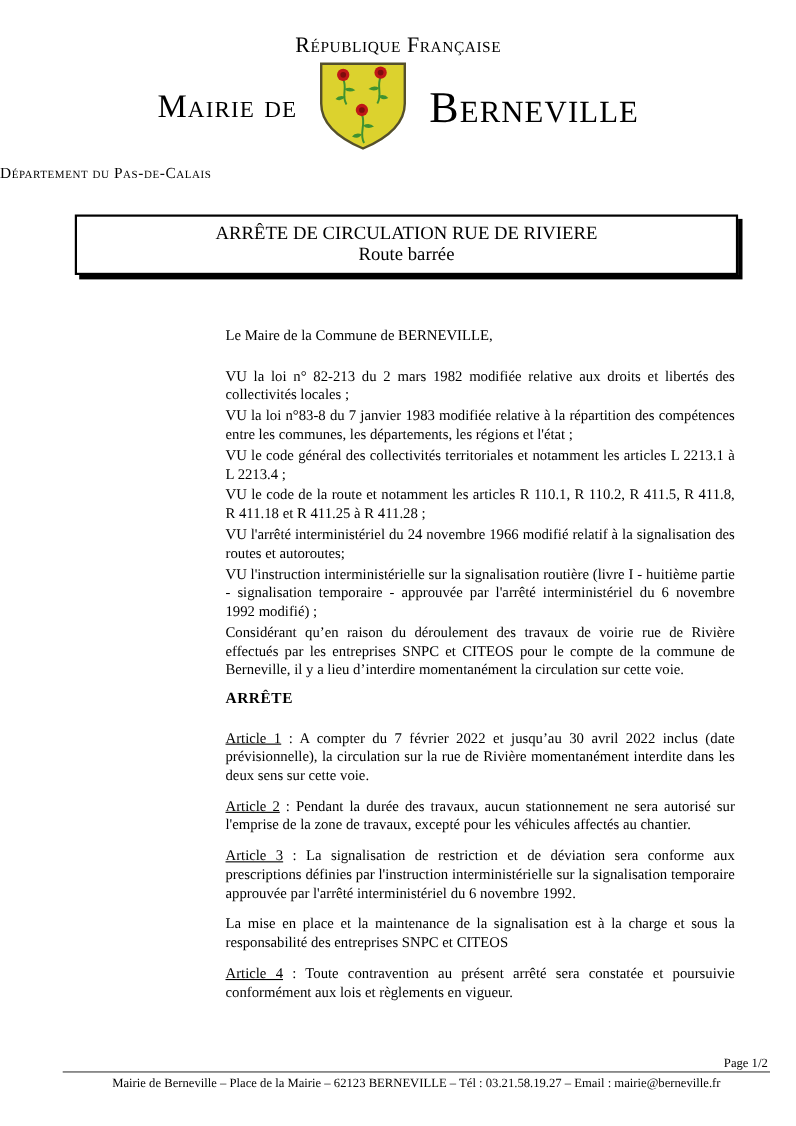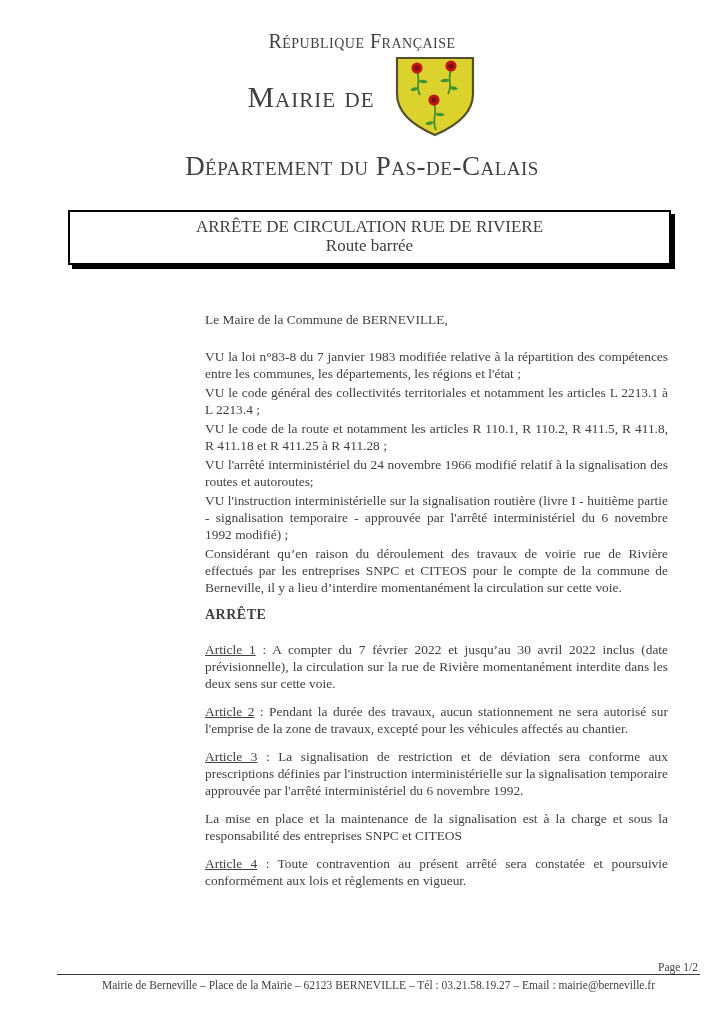--- a/index.html
+++ b/index.html
@@ -1,21 +1,21 @@
 <!DOCTYPE html>
 <html lang="fr"><head>
 <meta charset="utf-8">
 <style>
   html, body { margin: 0; padding: 0; background: #ffffff; }
   .page {
     position: relative;
     width: 724px;
     height: 1024px;
     background: #ffffff;
-    color: #404040;
+    color: #000000;
     font-family: "Liberation Serif", serif;
     overflow: hidden;
   }
 
   
   .republique {
     margin-top: 30px;
     text-align: center;
     font-variant: small-caps;
     font-size: 20px;
@@ -36,23 +36,23 @@
   }
   .commune {
     font-variant: small-caps;
     font-size: 40px;
     letter-spacing: 1px;
   }
   .crest { display: block; }
 
   .departement {
     margin-top: 12px;
-    text-align: center;
+    text-align: left;
     font-variant: small-caps;
-    font-size: 27px;
+    font-size: 14px;
     letter-spacing: 0.5px;
   }
 
   
   .title-box {
     margin: 28px 0 0 68px;
     width: 599px;
     border: 2px solid #000;
     box-shadow: 4px 4px 0 0 #000;
     background: #fff;
@@ -131,32 +131,34 @@
         <g transform="translate(41,44)">
           <path d="M0,4 C4,13 -3,21 2,30" stroke="#3f9230" stroke-width="1.8" fill="none"></path>
           <path d="M1,14 Q7,11 11,15 Q5,18 1,14 Z" fill="#3f9230"></path>
           <path d="M0,22 Q-6,20 -9,24 Q-3,27 0,22 Z" fill="#3f9230"></path>
           <circle r="5.6" fill="#c01717"></circle>
           <circle r="2.6" fill="#7e0d0d"></circle>
         </g>
       </svg>
     </span>
 
+    <span class="commune">Berneville</span>
   </div>
 
   <div class="departement">Département du Pas-de-Calais</div>
 
   <div class="title-box">
     <div>ARRÊTE DE CIRCULATION RUE DE RIVIERE</div>
     <div>Route barrée</div>
   </div>
 
   <div class="doc-body">
     <p class="intro">Le Maire de la Commune de BERNEVILLE,</p>
 
+    <p>VU la loi n° 82-213 du 2 mars 1982 modifiée relative aux droits et libertés des collectivités locales ;</p>
     <p>VU la loi n°83-8 du 7 janvier 1983 modifiée relative à la répartition des compétences entre les communes, les départements, les régions et l'état ;</p>
     <p>VU le code général des collectivités territoriales et notamment les articles L 2213.1 à L 2213.4 ;</p>
     <p>VU le code de la route et notamment les articles R 110.1, R 110.2, R 411.5, R 411.8, R 411.18 et R 411.25 à R 411.28 ;</p>
     <p>VU l'arrêté interministériel du 24 novembre 1966 modifié relatif à la signalisation des routes et autoroutes;</p>
     <p>VU l'instruction interministérielle sur la signalisation routière (livre I - huitième partie - signalisation temporaire - approuvée par l'arrêté interministériel du 6 novembre 1992 modifié) ;</p>
     <p>Considérant qu’en raison du déroulement des travaux de voirie rue de Rivière effectués par les entreprises SNPC et CITEOS pour le compte de la commune de Berneville, il y a lieu d’interdire momentanément la circulation sur cette voie.</p>
 
     <div class="arrete-heading">ARRÊTE</div>
 
     <p class="article"><span class="article-label">Article 1</span><span> : A compter du 7 février 2022 et jusqu’au 30 avril 2022 inclus (date prévisionnelle), la circulation sur la rue de Rivière momentanément interdite dans les deux sens sur cette voie.</span></p>

